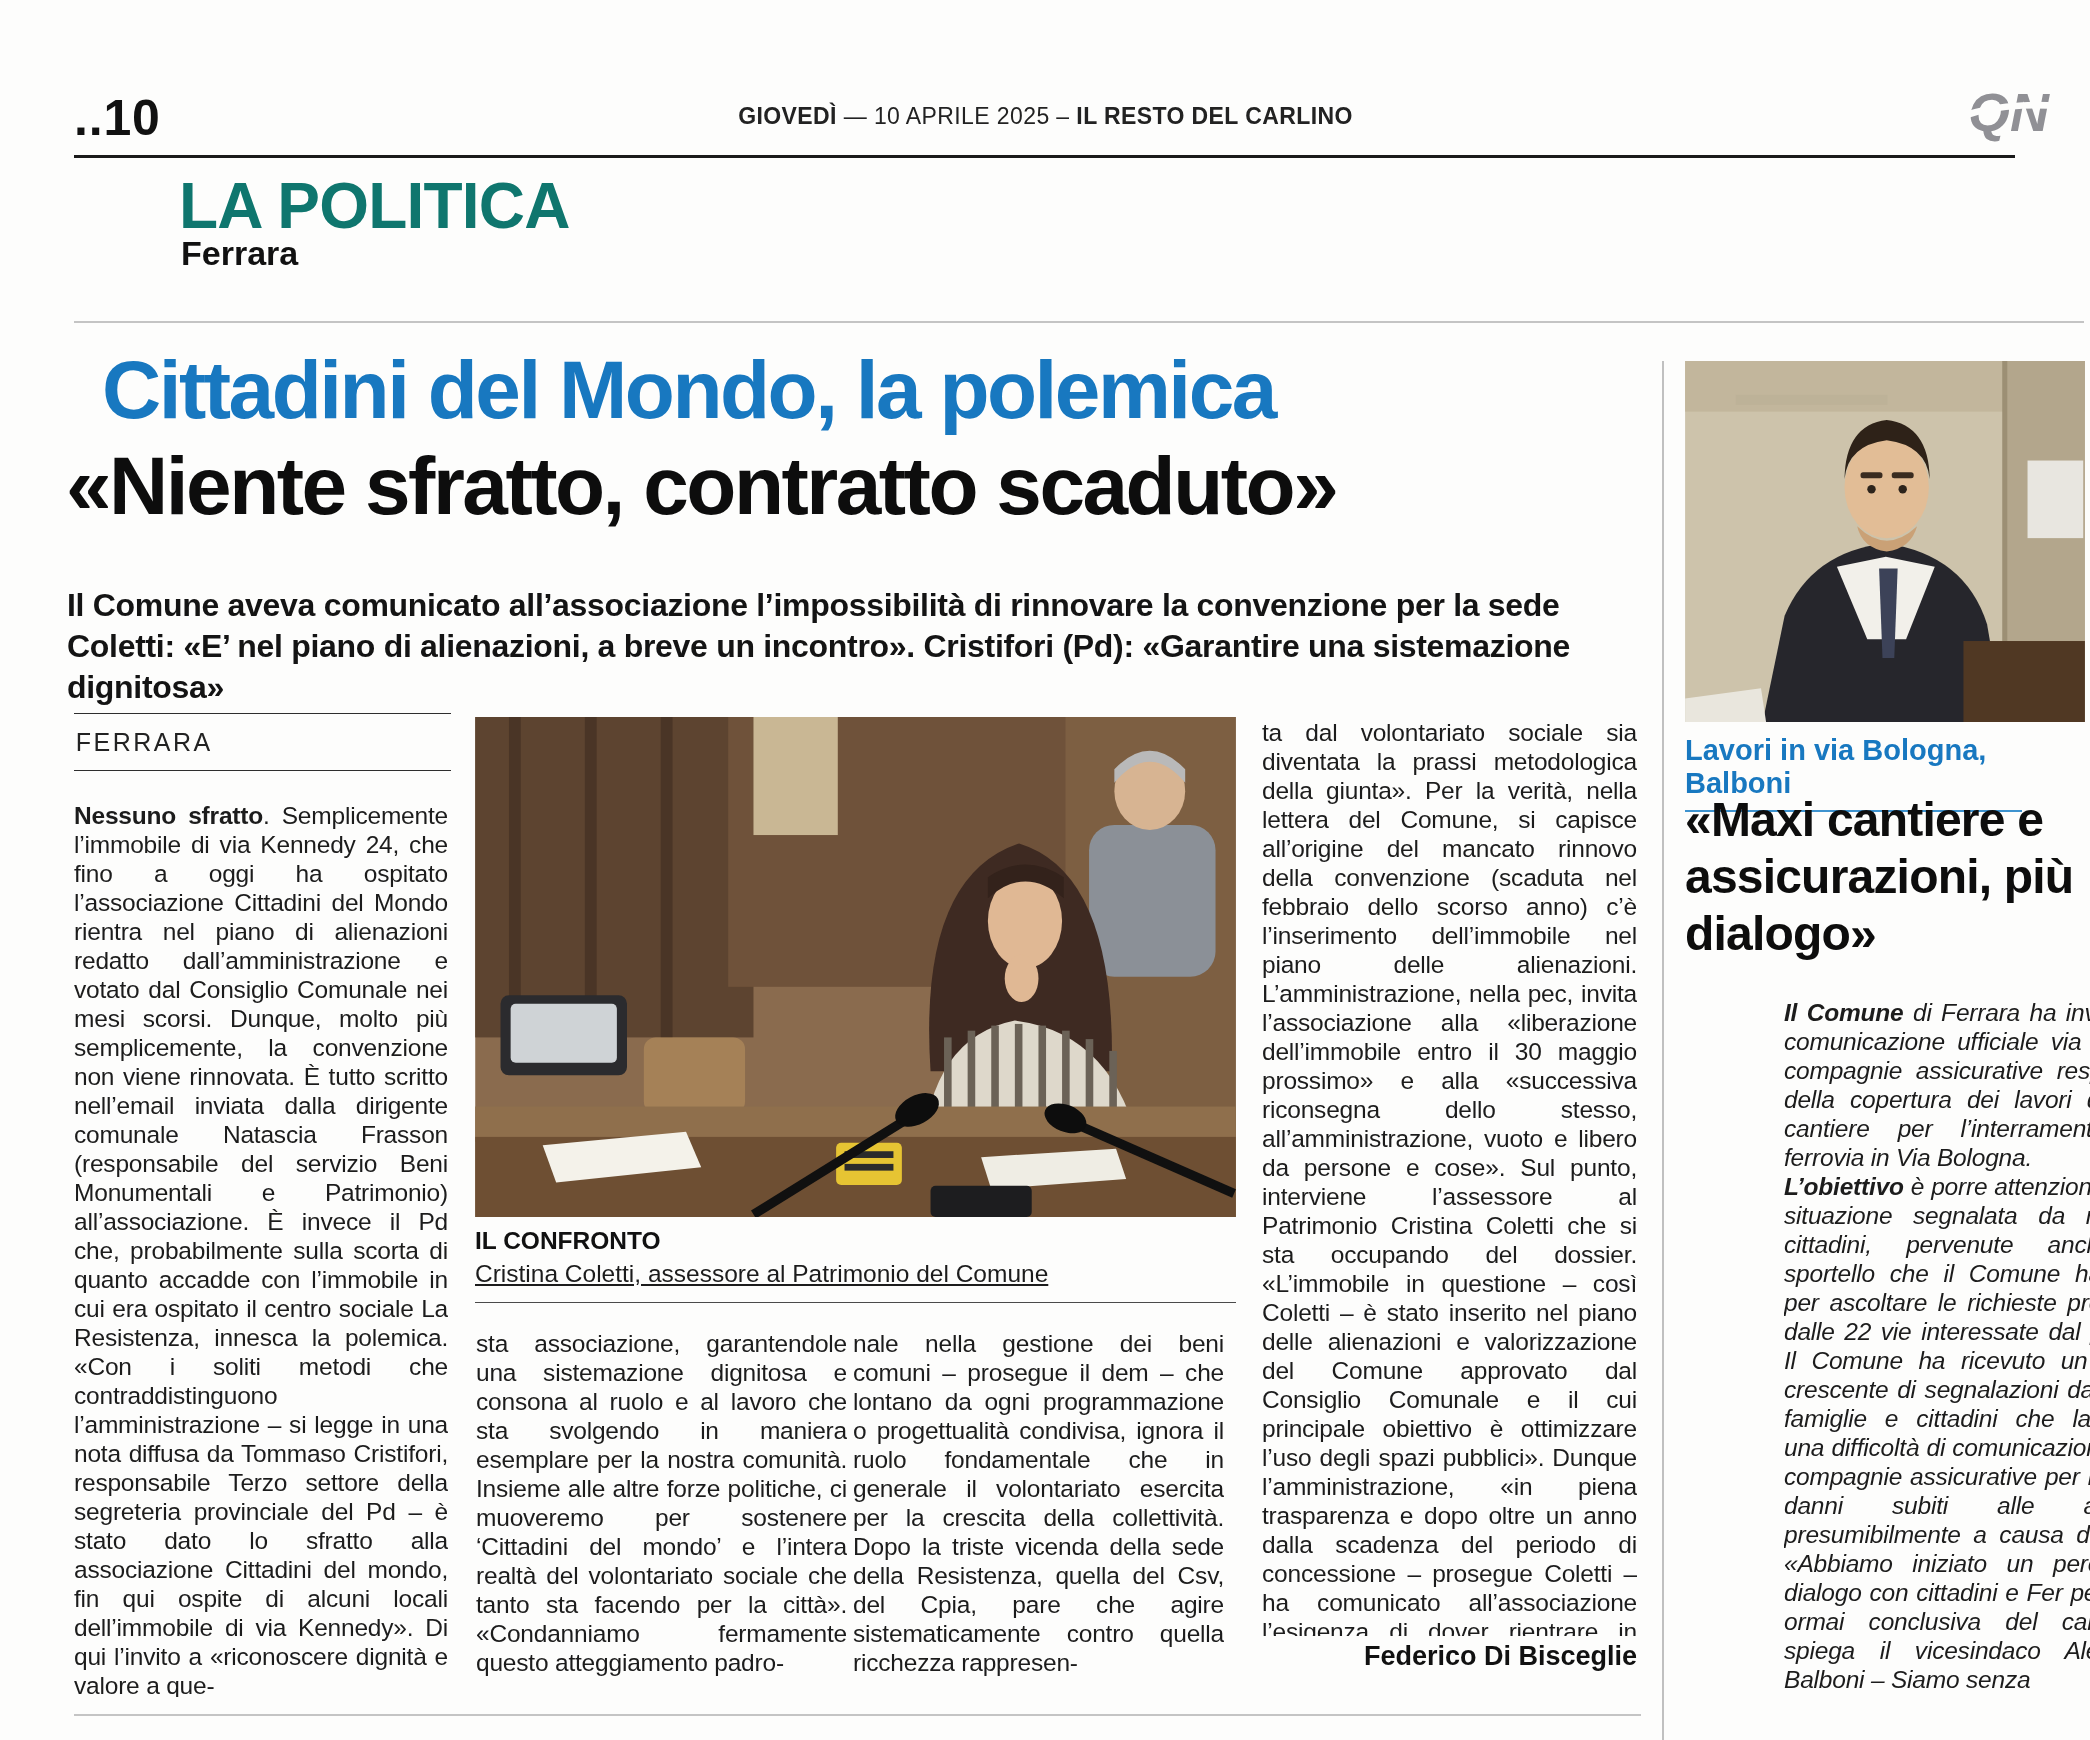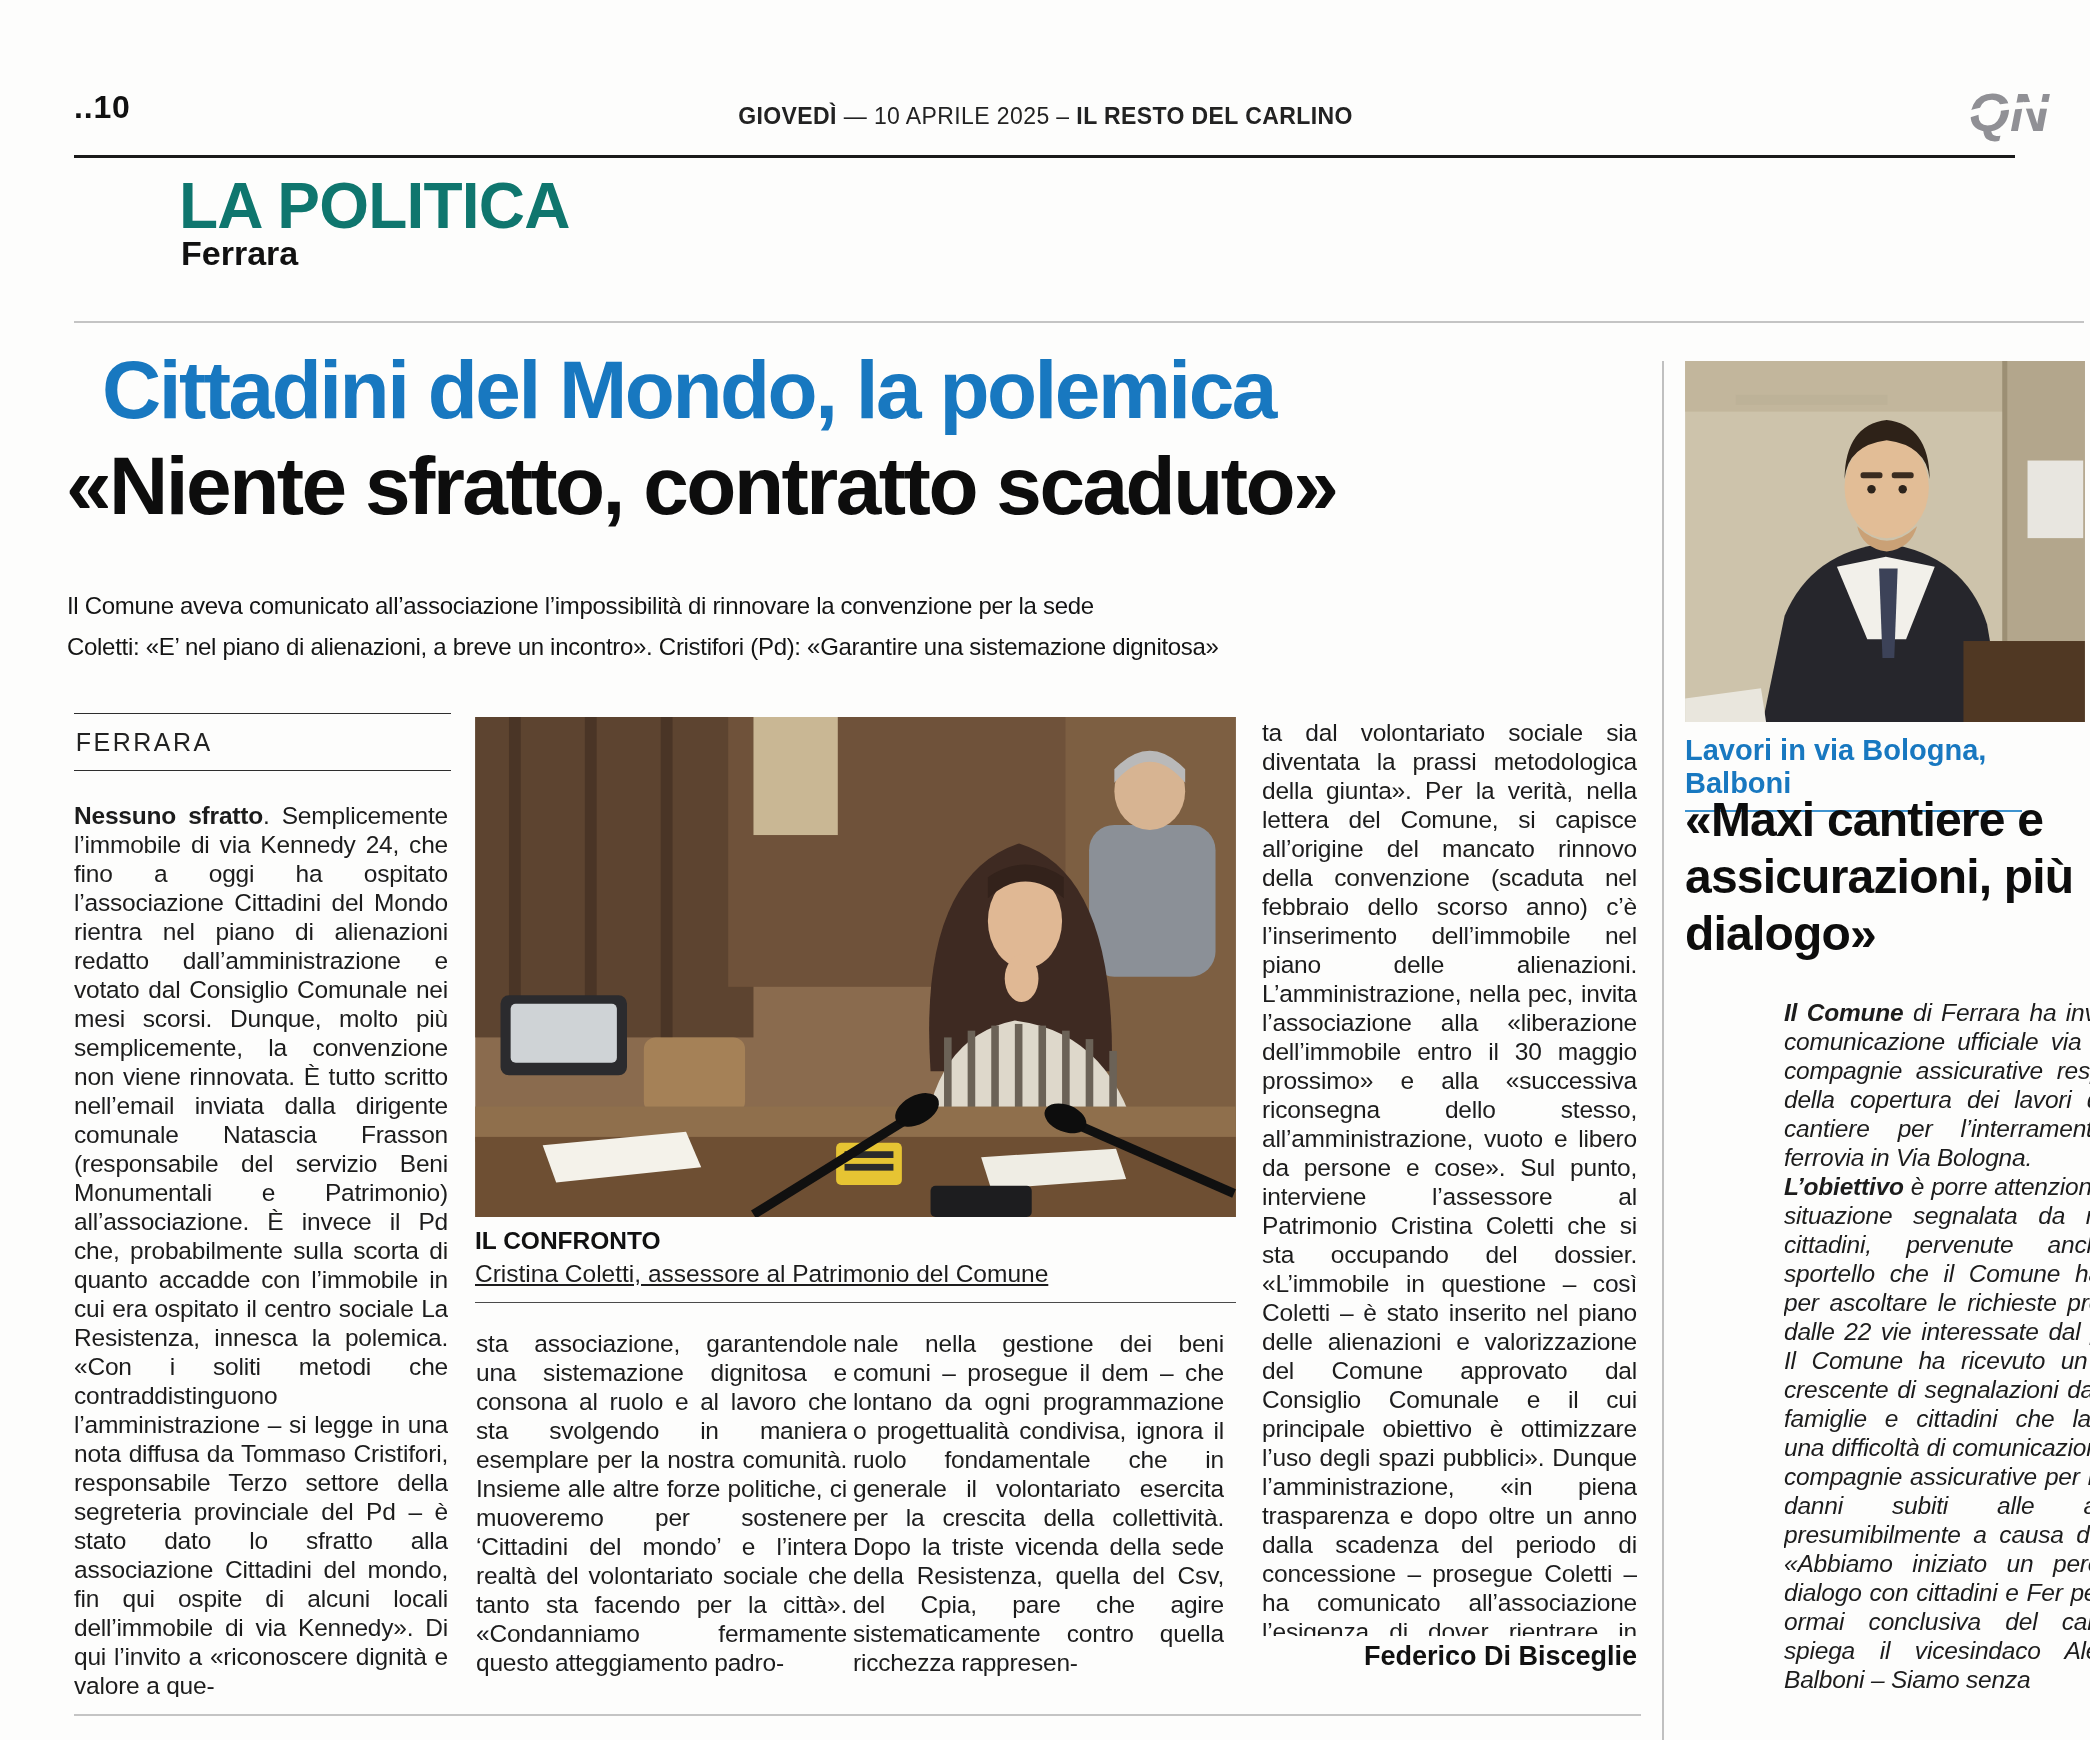--- a/index.html
+++ b/index.html
@@ -3,35 +3,35 @@
 <meta charset="utf-8">
 <style>
   html,body{margin:0;padding:0;background:#e9e9e9;}
   .page{
     position:relative;width:2091px;height:1741px;background:#fdfdfc;
     font-family:"Liberation Sans",sans-serif;color:#1a1a1a;overflow:hidden;
   }
   .abs{position:absolute;}
 
   
-  .page-number{font-size:32px;font-weight:bold;letter-spacing:0.8px;color:#111;}
+  .page-number{font-size:50px;font-weight:bold;letter-spacing:0.8px;color:#111;}
   .dateline{width:100%;text-align:center;font-size:23px;color:#222;letter-spacing:0.4px;}
   .dateline .b{font-weight:bold;}
   .rule-dark{background:#1a1a1a;}
   .rule-gray{background:#c4c4c4;}
 
   
   .section-label{font-size:64px;font-weight:bold;color:#0f766e;letter-spacing:-0.8px;}
   .section-city{font-size:34px;font-weight:bold;color:#111;}
 
   
   .hl{font-weight:bold;letter-spacing:-2.5px;white-space:nowrap;font-size:82px;line-height:1;}
   .hl-blue{color:#1878c0;}
   .hl-black{color:#0d0d0d;}
-  .standfirst{font-size:24px;line-height:41px;color:#141414;letter-spacing:-0.3px;}
+  .standfirst{font-size:32px;line-height:41px;color:#141414;letter-spacing:-0.3px;font-weight:bold;}
 
   
   .kicker{
     width:374px;border-top:1.7px solid #2e2e2e;border-bottom:1.7px solid #2e2e2e;
     padding:14.3px 1.7px 12.6px 1.7px;font-size:25px;letter-spacing:2.5px;color:#222;
   }
 
   
   .col{font-size:24.5px;line-height:29px;text-align:justify;color:#1c1c1c;overflow:hidden;letter-spacing:-0.2px;}
   .col p{margin:0;}

